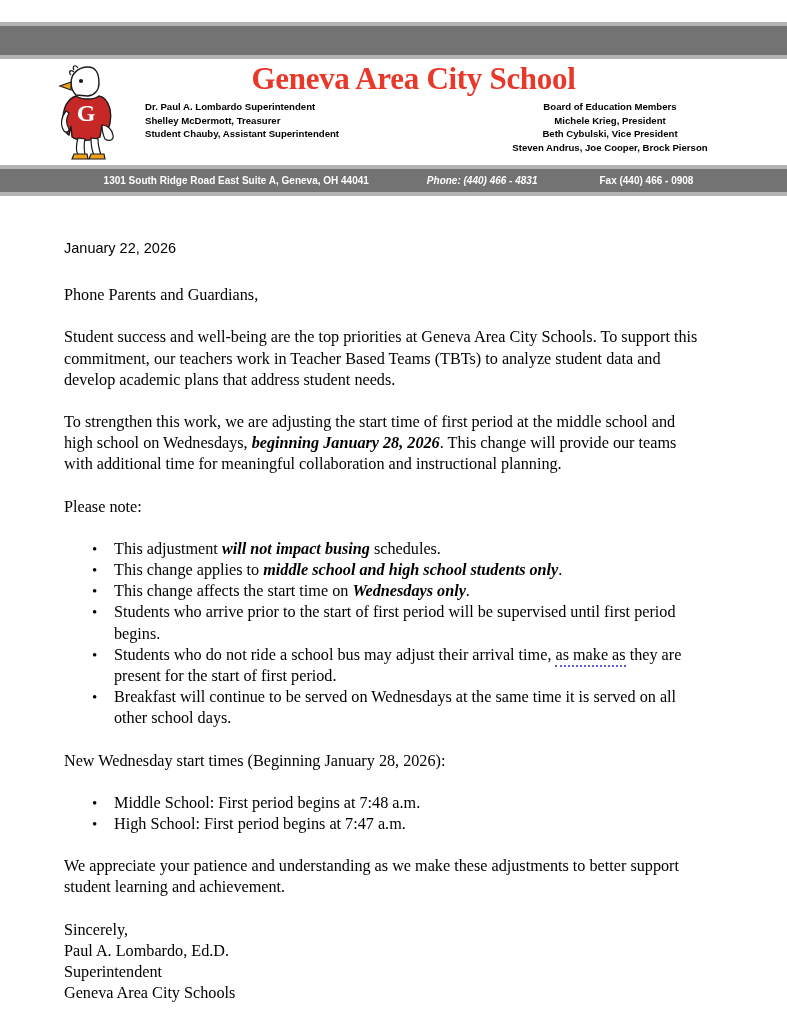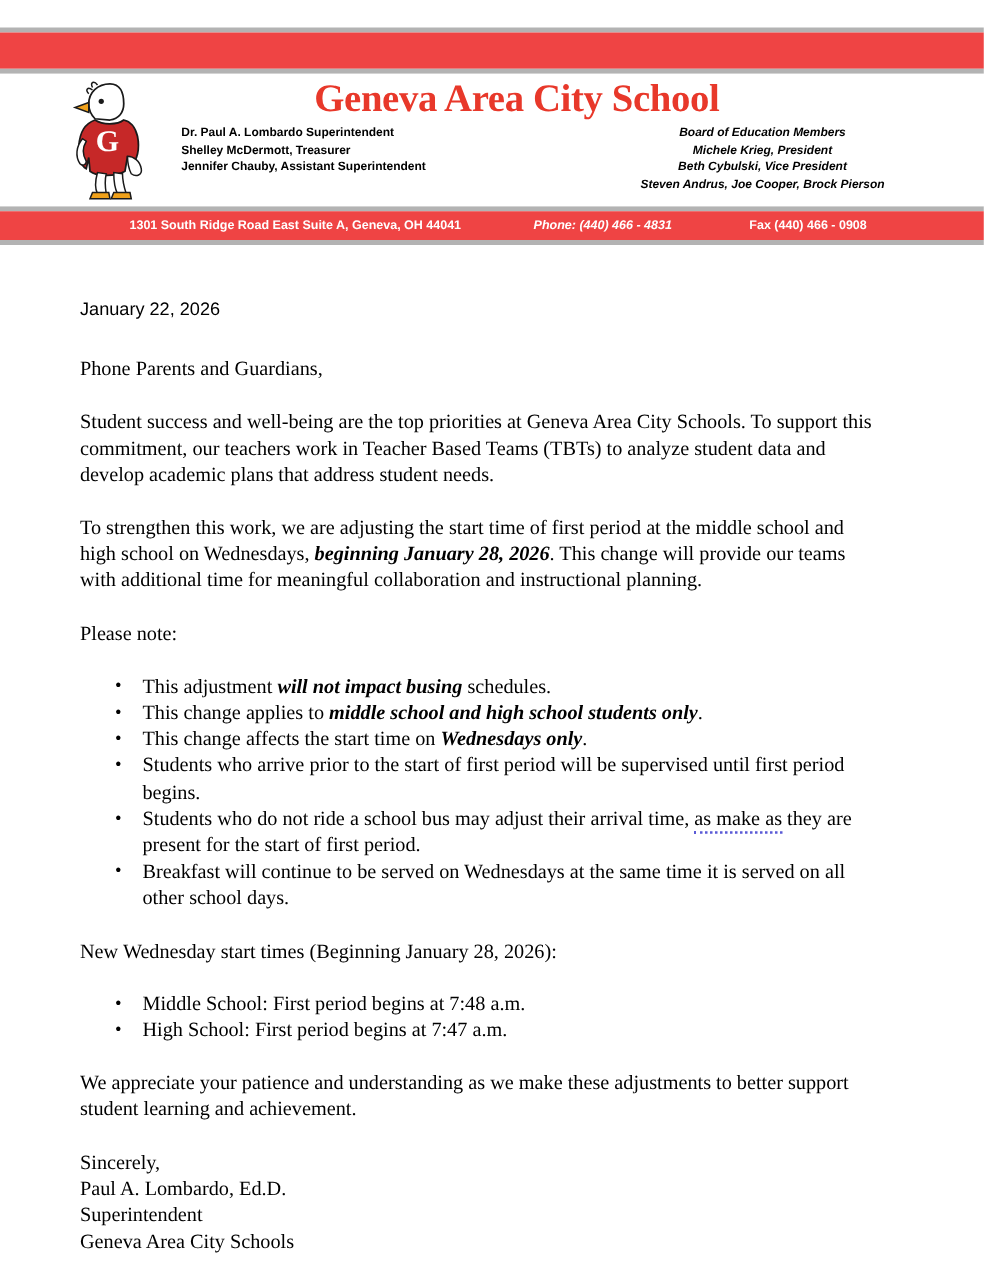--- a/index.html
+++ b/index.html
@@ -22,21 +22,21 @@
     left: 0;
     top: 0;
     width: 787px;
   }
   .rule-gray {
     height: 4px;
     background: #b3b3b3;
     width: 100%;
   }
   .bar-red {
-    background: #ef4444;
+    background: #737373;
     width: 100%;
   }
   #top-bar { height: 29px; }
   #letterhead-top-spacer { height: 22px; background: #ffffff; }
 
   #masthead {
     background: #ffffff;
     padding: 0;
     position: relative;
     height: 106px;
@@ -77,21 +77,20 @@
   }
   #admin-col {
     width: 320px;
     margin-left: 145px;
     text-align: left;
   }
   #board-col {
     width: 270px;
     margin-left: 10px;
     text-align: center;
-    font-style: italic;
   }
 
   #address-bar {
     height: 23px;
     display: flex;
     align-items: center;
     justify-content: center;
     font-family: "Liberation Sans", "DejaVu Sans", sans-serif;
     font-weight: bold;
     font-size: 10px;
@@ -187,21 +186,21 @@
         <path d="M33 91 L46 91 L47 96 L31 96 Z" fill="#f0a11a" stroke="#1a1a1a" stroke-width="1.2"></path>
       </svg>
     </div>
 
     <div id="school-title">Geneva Area City School</div>
 
     <div id="staff-row">
       <div id="admin-col">
         <div>Dr. Paul A. Lombardo Superintendent</div>
         <div>Shelley  McDermott, Treasurer</div>
-        <div>Jennifer Chauby, Assistant Superintendent</div>
+        <div>Student Chauby, Assistant Superintendent</div>
       </div>
       <div id="board-col">
         <div>Board of Education Members</div>
         <div>Michele  Krieg, President</div>
         <div>Beth Cybulski,  Vice  President</div>
         <div>Steven Andrus, Joe Cooper, Brock Pierson</div>
       </div>
     </div>
   </div>
 

